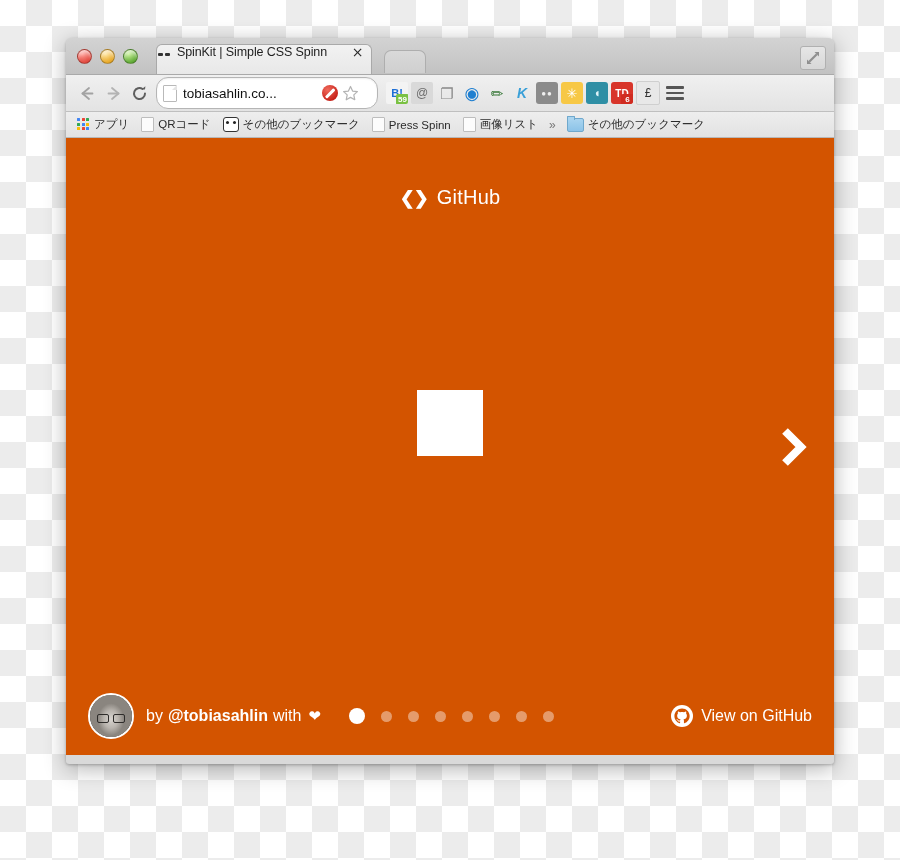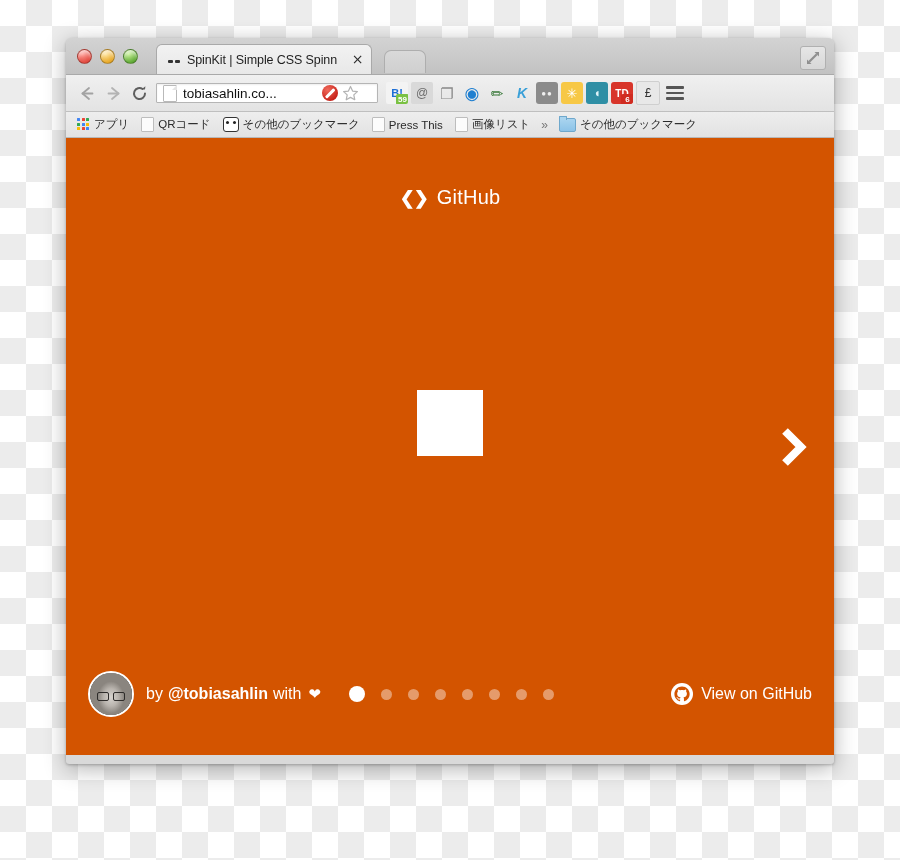--- a/index.html
+++ b/index.html
@@ -61,22 +61,22 @@
 
   .tab {
     position: absolute;
     left: 90px; top: 6px;
     width: 216px; height: 30px;
     background: linear-gradient(to bottom, #f2f2f2, #e8e8e8);
     border: 1px solid #a9a9a9;
     border-bottom: none;
     border-radius: 6px 6px 0 0;
     display: flex;
-    align-items: center;
-    padding: 0 6px 0 10px;
+    align-items: flex-start;
+    padding: 0 6px 0 0;
     box-sizing: border-box;
   }
   .tab-favicon {
     width: 15px; height: 15px;
     margin-right: 5px;
     flex: none;
     position: relative;
   }
   .tab-favicon::before,
   .tab-favicon::after {
@@ -138,25 +138,25 @@
   .nav-btn {
     width: 26px; height: 26px;
     display: flex; align-items: center; justify-content: center;
     color: #9a9a9a;
     flex: none;
   }
   .nav-btn.reload { color: #5b5b5b; }
 
   .omnibox {
     flex: 1;
-    height: 20px;
+    height: 32px;
     margin: 0 6px 0 4px;
     background: #ffffff;
     border: 1px solid #b5b5b5;
-    border-radius: 1px;
+    border-radius: 12px;
     display: flex;
     align-items: center;
     padding: 0 18px 0 6px;
     box-sizing: border-box;
     max-width: 222px;
     box-shadow: inset 0 1px 2px rgba(0,0,0,0.07);
   }
   .page-icon {
     width: 12px; height: 15px;
     background: #fff;
@@ -355,21 +355,21 @@
     right: 24px;
     top: 50%;
     transform: translateY(-50%);
     width: 34px; height: 44px;
     display: flex; align-items: center; justify-content: center;
   }
 
   .footer {
     position: absolute;
     left: 0; right: 0;
-    bottom: 36px;
+    bottom: 14px;
     height: 50px;
     display: flex;
     align-items: center;
     padding: 0 22px;
     box-sizing: border-box;
   }
   .avatar {
     width: 46px; height: 46px;
     border-radius: 50%;
     flex: none;
@@ -568,21 +568,21 @@
       <span class="bm-label">QRコード</span>
     </div>
 
     <div class="bm">
       <span class="nico"></span>
       <span class="bm-label">その他のブックマーク</span>
     </div>
 
     <div class="bm">
       <span class="bm-doc"></span>
-      <span class="bm-label">Press This</span>
+      <span class="bm-label">Press Spinn</span>
     </div>
 
     <div class="bm">
       <span class="bm-doc"></span>
       <span class="bm-label">画像リスト</span>
     </div>
 
     <span class="chev-more">»</span>
 
     <div class="bm">

